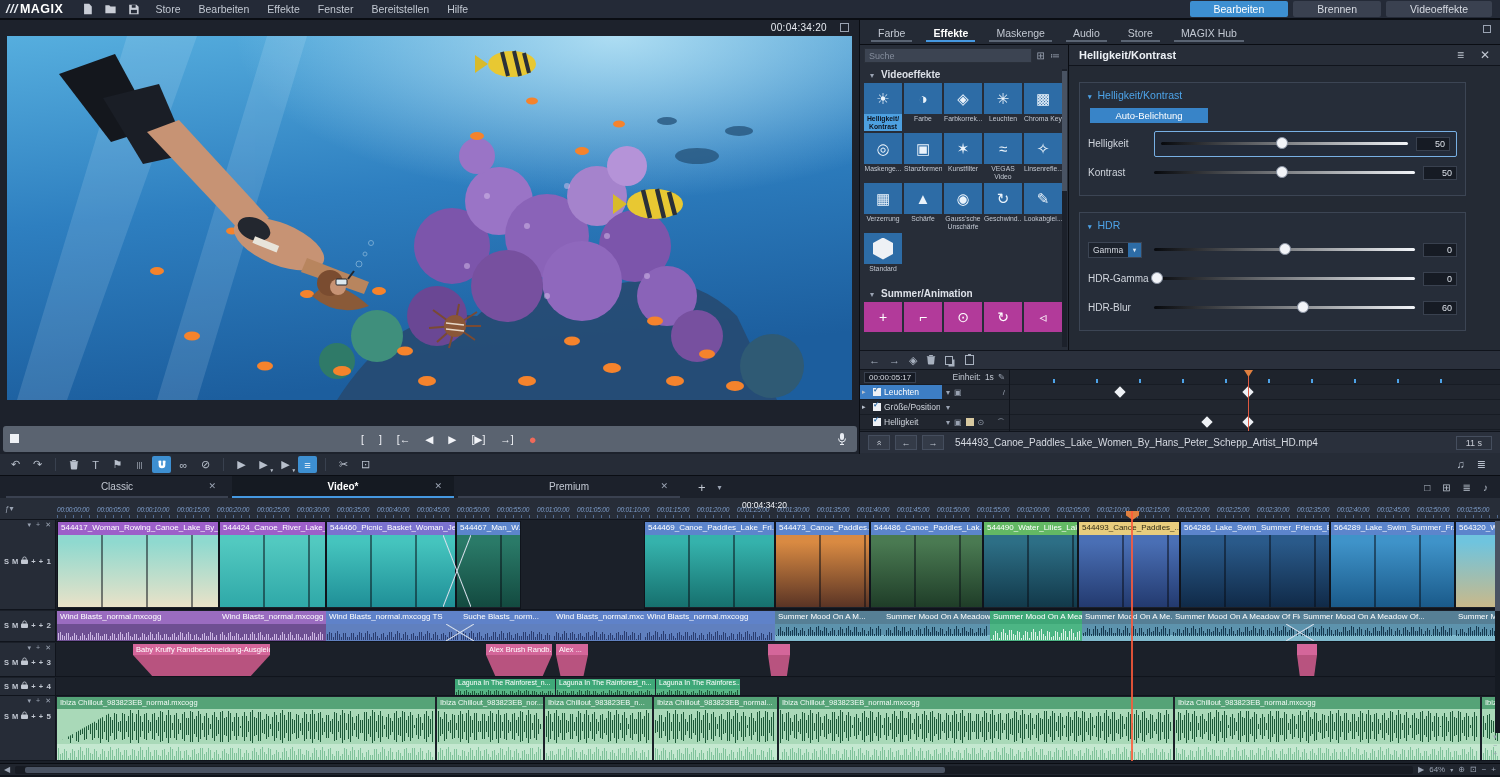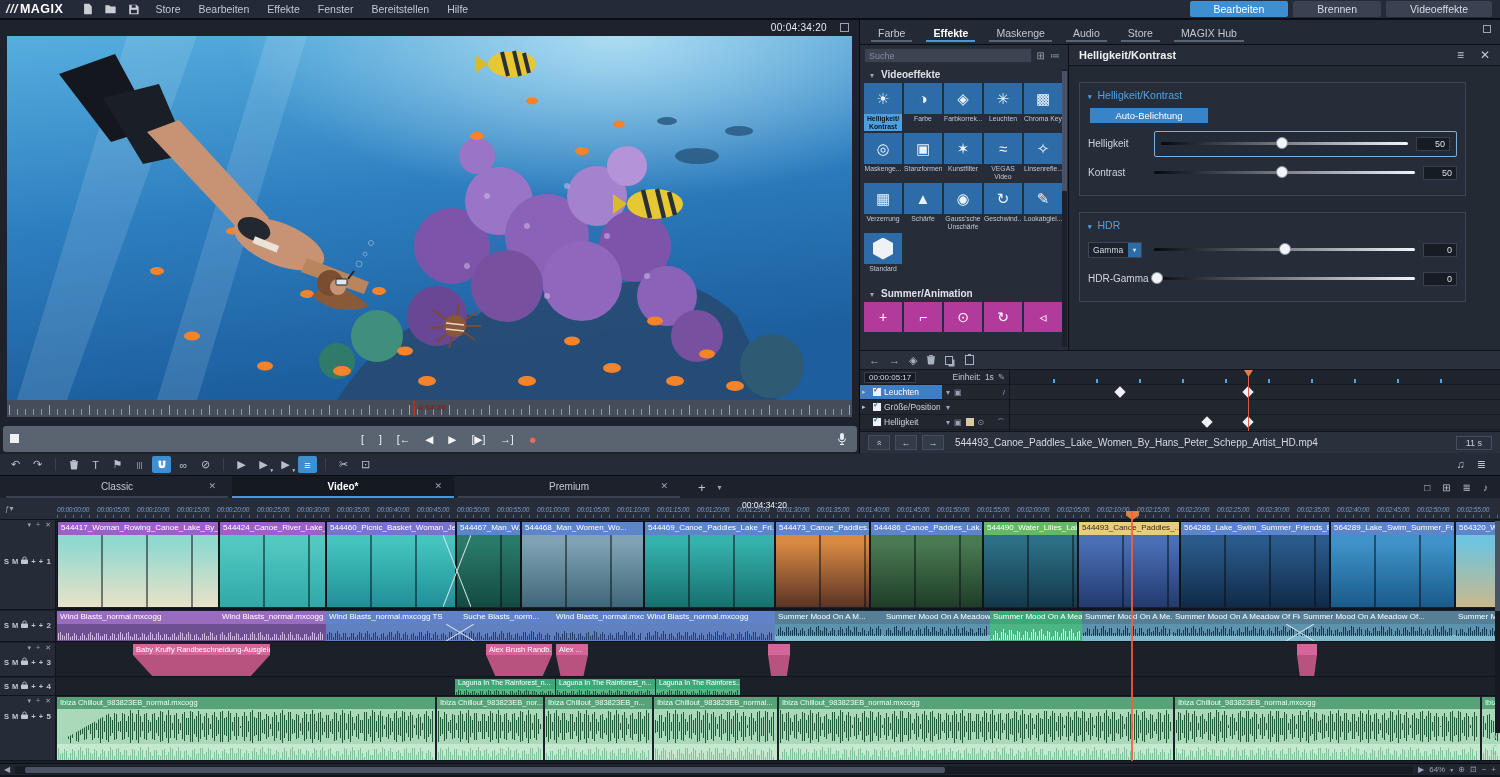--- a/index.html
+++ b/index.html
@@ -313,24 +313,20 @@
           <rect x="329" y="243" width="11" height="6" rx="1" fill="#dce8ee" stroke="#23272f"></rect>
           <line x1="341" y1="243" x2="347" y2="235" stroke="#23272f" stroke-width="2"></line>
         </g>
         <g fill="none" stroke="#dff2fa" opacity=".4">
             <circle cx="352" cy="228" r="3"></circle>
             <circle cx="358" cy="218" r="2"></circle>
             <circle cx="364" cy="207" r="2.5"></circle>
           </g>
       </svg>
     </div>
-    <div class="scrub">
-      <i class="smline"></i>
-      <span class="smark">4:34:20</span>
-    </div>
     <div class="transport">
       <span class="stopbox"></span>
       <span id="tbtns" class="tbtns">
           <span>[</span>
           <span>]</span>
           <span>[←</span>
           <span>◀</span>
           <span>▶</span>
           <span>[▶]</span>
           <span>→]</span>
@@ -493,20 +489,29 @@
               </div>
               <div class="srow">
                 <span class="slbl">HDR-Gamma</span>
                 <div class="swrap">
                   <div class="strack">
                     <i class="sthumb" style="left: calc(1% - 6px);"></i>
                   </div>
                   <span class="sval">0</span>
                 </div>
               </div>
+              <div class="srow">
+                <span class="slbl">HDR-Blur</span>
+                <div class="swrap">
+                  <div class="strack">
+                    <i class="sthumb" style="left: calc(57% - 6px);"></i>
+                  </div>
+                  <span class="sval">60</span>
+                </div>
+              </div>
             </div>
         </div>
       </div>
     </div>
     <div class="kftb">
       <span>←</span>
       <span>→</span>
       <span>◈</span>
       <span id="kfdel"><svg width="10" height="11" viewBox="0 0 12 13" fill="currentColor">
             <path d="M1.5 3.5h9l-.8 8.1a1 1 0 0 1-1 .9H3.3a1 1 0 0 1-1-.9L1.5 3.5zM4 1h4l.6 1.2H11v1.1H1V2.2h2.4L4 1z"></path>
@@ -722,24 +727,20 @@
       </div>
       <div class="vclip" style="left: 326px; width: 130px;">
         <div class="vstrip" style="background: rgb(123, 114, 207);">544460_Picnic_Basket_Woman_Jetty_Car</div>
         <div class="vbody" style="background: repeating-linear-gradient(90deg, rgba(0, 0, 0, 0) 0px, rgba(0, 0, 0, 0) 43px, rgba(8, 12, 20, 0.5) 43px, rgba(8, 12, 20, 0.5) 45px), linear-gradient(rgb(69, 196, 190) 10%, rgb(31, 143, 151));"></div>
       </div>
       <div class="vclip" style="left: 456px; width: 65px;">
         <div class="vstrip" style="background: rgb(92, 133, 204);">544467_Man_W...</div>
         <div class="vbody" style="background: repeating-linear-gradient(90deg, rgba(0, 0, 0, 0) 0px, rgba(0, 0, 0, 0) 43px, rgba(8, 12, 20, 0.5) 43px, rgba(8, 12, 20, 0.5) 45px), linear-gradient(rgb(42, 122, 104) 10%, rgb(19, 74, 64));">
           <i class="xf" style="left: -14px;"></i>
         </div>
-      </div>
-      <div class="vclip" style="left: 521px; width: 123px;">
-        <div class="vstrip" style="background: rgb(92, 133, 204);">544468_Man_Women_Wo...</div>
-        <div class="vbody" style="background: repeating-linear-gradient(90deg, rgba(0, 0, 0, 0) 0px, rgba(0, 0, 0, 0) 43px, rgba(8, 12, 20, 0.5) 43px, rgba(8, 12, 20, 0.5) 45px), linear-gradient(rgb(127, 163, 181) 10%, rgb(63, 102, 120));"></div>
       </div>
       <div class="vclip" style="left: 644px; width: 131px;">
         <div class="vstrip" style="background: rgb(92, 133, 204);">544469_Canoe_Paddles_Lake_Fri...</div>
         <div class="vbody" style="background: repeating-linear-gradient(90deg, rgba(0, 0, 0, 0) 0px, rgba(0, 0, 0, 0) 43px, rgba(8, 12, 20, 0.5) 43px, rgba(8, 12, 20, 0.5) 45px), linear-gradient(rgb(53, 178, 172) 10%, rgb(22, 112, 110));"></div>
       </div>
       <div class="vclip" style="left: 775px; width: 95px;">
         <div class="vstrip" style="background: rgb(92, 133, 204);">544473_Canoe_Paddles...</div>
         <div class="vbody" style="background: repeating-linear-gradient(90deg, rgba(0, 0, 0, 0) 0px, rgba(0, 0, 0, 0) 43px, rgba(8, 12, 20, 0.5) 43px, rgba(8, 12, 20, 0.5) 45px), linear-gradient(rgb(217, 138, 66) 10%, rgb(90, 52, 37));"></div>
       </div>
       <div class="vclip" style="left: 870px; width: 113px;">

